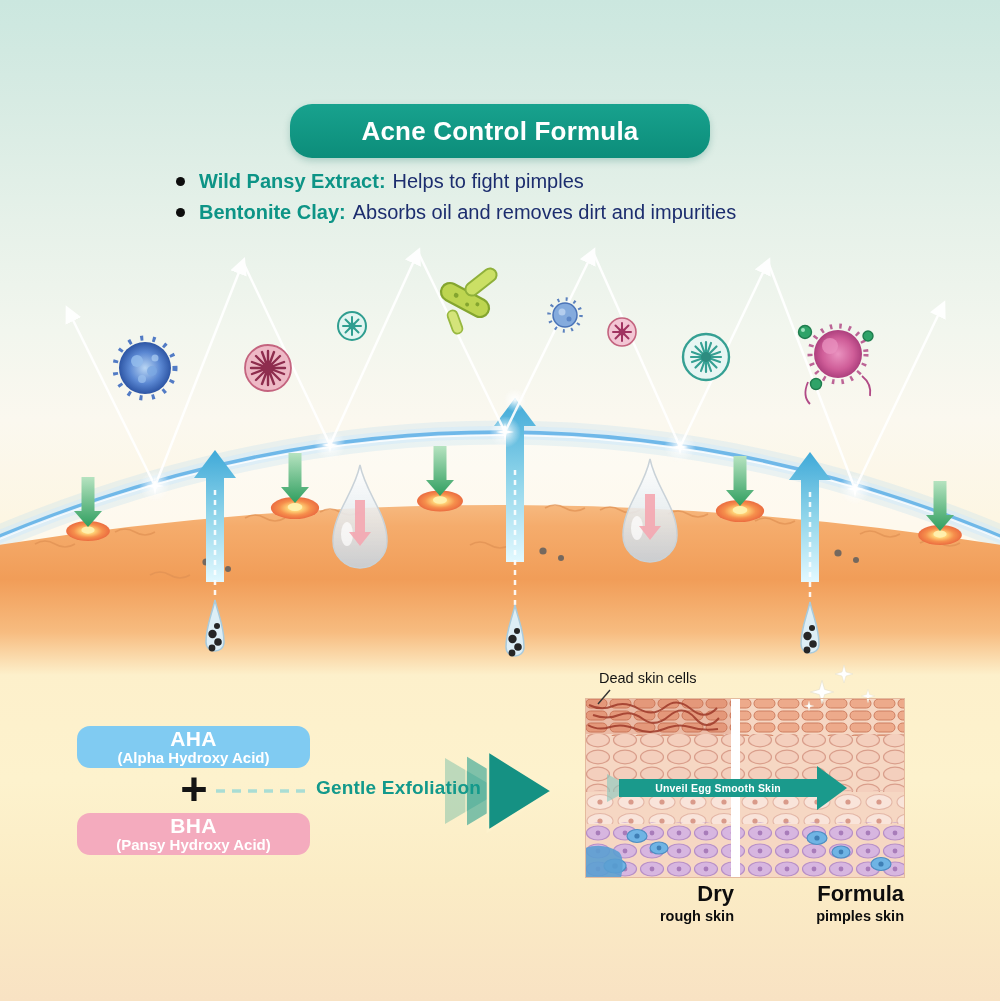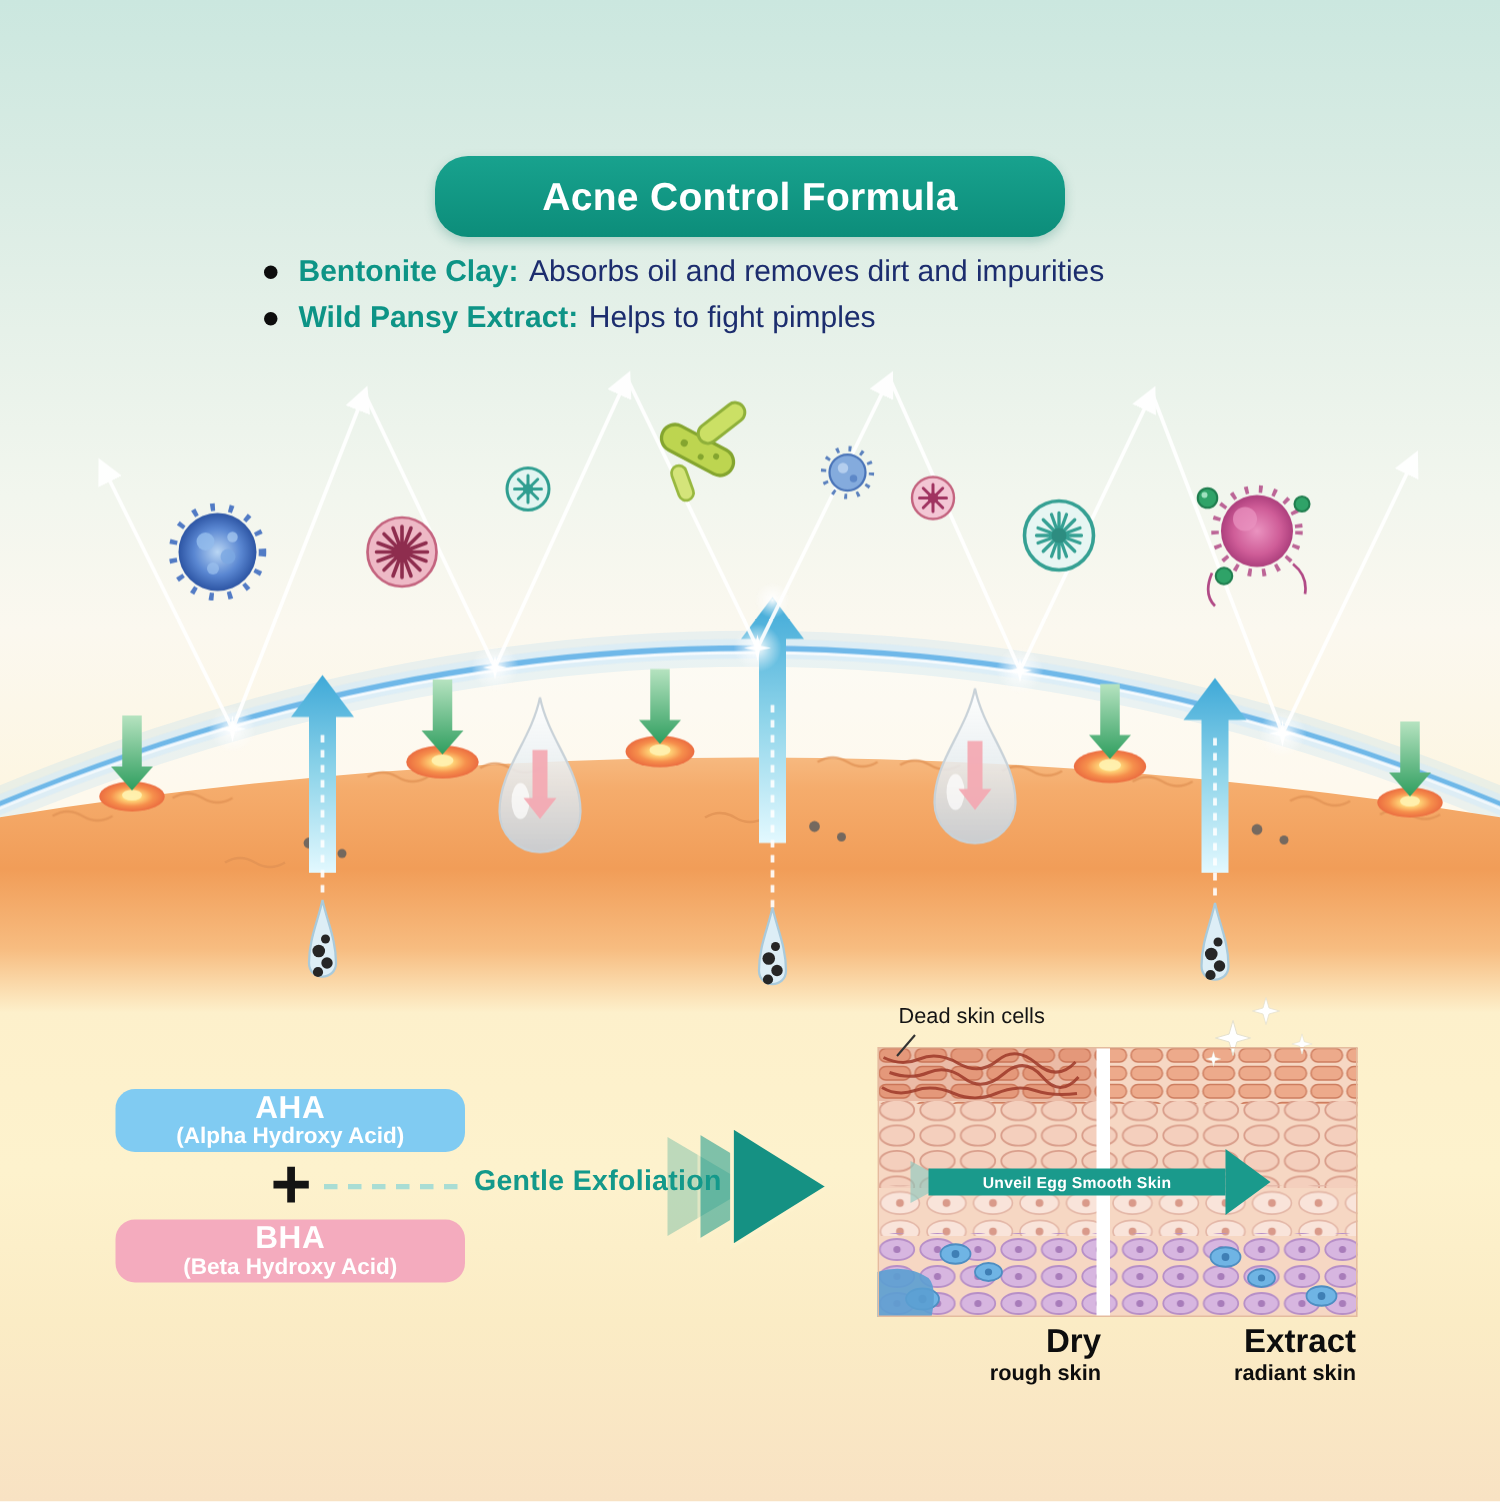--- a/index.html
+++ b/index.html
@@ -269,40 +269,40 @@
       <polygon points="488,751 552,791 488,831" fill="#159183" stroke="#fdf2cd" stroke-width="2.5"></polygon>
     </g>
   </svg>
 
   <div class="abs title-pill">
     <span>Acne Control Formula</span>
   </div>
   <div class="abs bullets">
     <div class="bullet">
       <span class="dot"></span>
+      <span class="hl">Wild Pansy Extract:</span>
+      <span class="desc">Helps to fight pimples</span>
+    </div>
+    <div class="bullet">
+      <span class="dot"></span>
       <span class="hl">Bentonite Clay:</span>
       <span class="desc">Absorbs oil and removes dirt and impurities</span>
     </div>
-    <div class="bullet">
-      <span class="dot"></span>
-      <span class="hl">Wild Pansy Extract:</span>
-      <span class="desc">Helps to fight pimples</span>
-    </div>
   </div>
 
   <div class="abs dead-label">Dead skin cells</div>
 
   <div class="abs pill-box aha">
     <span class="name">AHA</span>
     <span class="full">(Alpha Hydroxy Acid)</span>
   </div>
   <div class="abs plus">+</div>
   <div class="abs pill-box bha">
     <span class="name">BHA</span>
-    <span class="full">(Beta Hydroxy Acid)</span>
+    <span class="full">(Pansy Hydroxy Acid)</span>
   </div>
   <div class="abs exfo-label">Gentle Exfoliation</div>
 
   <svg class="layer panel abs" width="320" height="180" viewBox="0 0 320 180" style="left:585px;top:698px;overflow:visible">
     <defs>
       <pattern id="pFlat" width="24" height="12" patternUnits="userSpaceOnUse">
         <rect x="1" y="1" width="21" height="9" rx="4.5" fill="#edaa8b" stroke="#cd7d5f" stroke-width="1"></rect>
       </pattern>
       <pattern id="pPebble" width="27" height="17" patternUnits="userSpaceOnUse">
         <ellipse cx="13" cy="8" rx="11.5" ry="6.8" fill="#f4cfbd" stroke="#d99e8b" stroke-width="1.2"></ellipse>
@@ -367,17 +367,17 @@
 
     <rect x="0.5" y="0.5" width="319" height="179" fill="none" stroke="#e4bb9e"></rect>
     <line x1="25" y1="-8" x2="13" y2="6" stroke="#333" stroke-width="1.4"></line>
   </svg>
 
   <div class="abs caption dry-wrap">
     <span class="big">Dry</span>
     <span class="small">rough skin</span>
   </div>
   <div class="abs caption smooth-wrap">
-    <span class="big">Extract</span>
-    <span class="small">radiant skin</span>
+    <span class="big">Formula</span>
+    <span class="small">pimples skin</span>
   </div>
 
 </div>
 
 </body></html>

